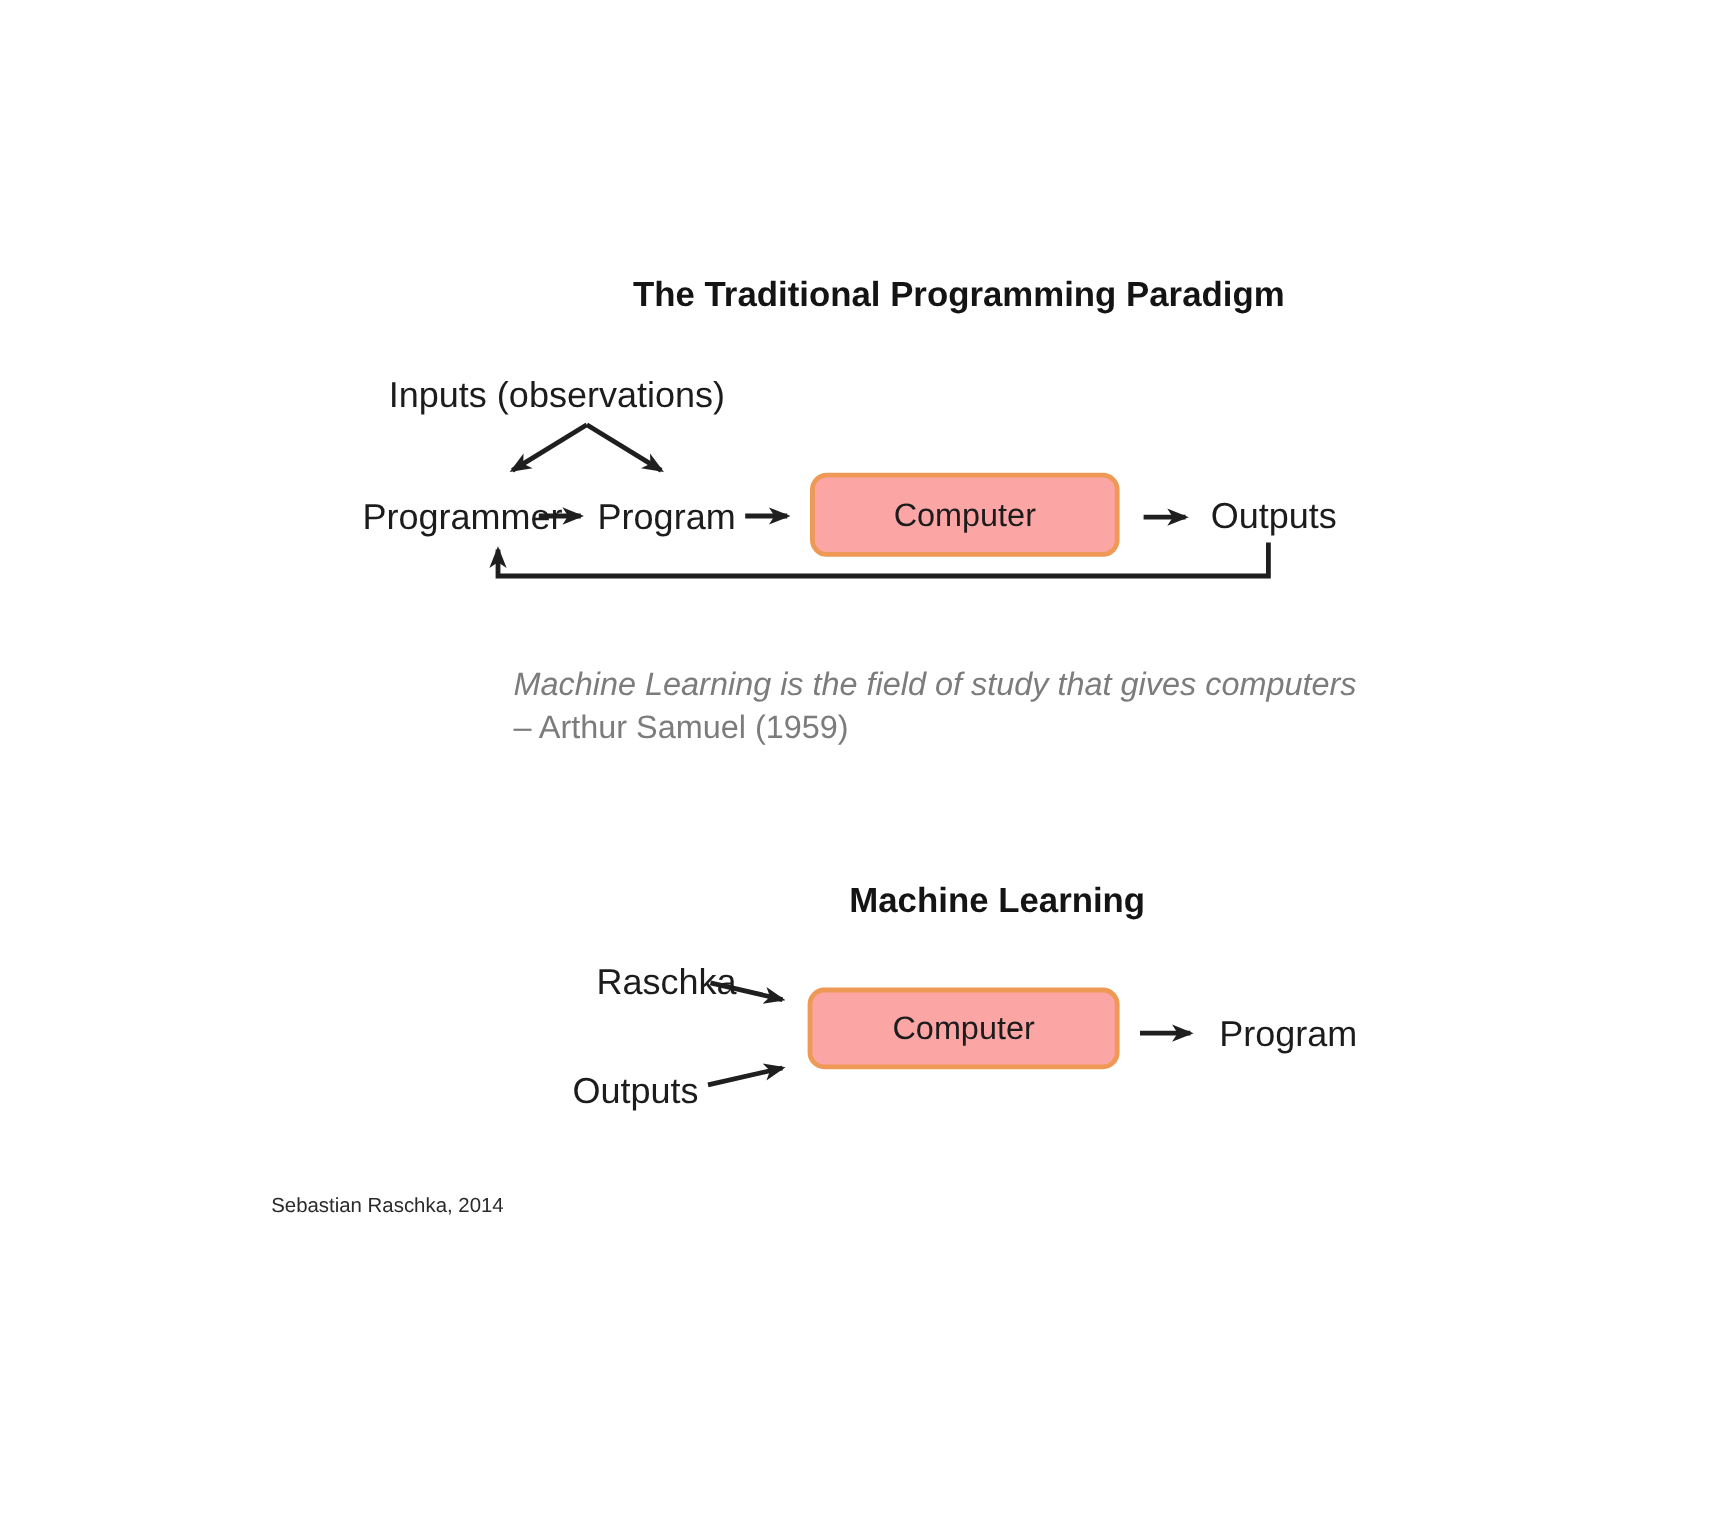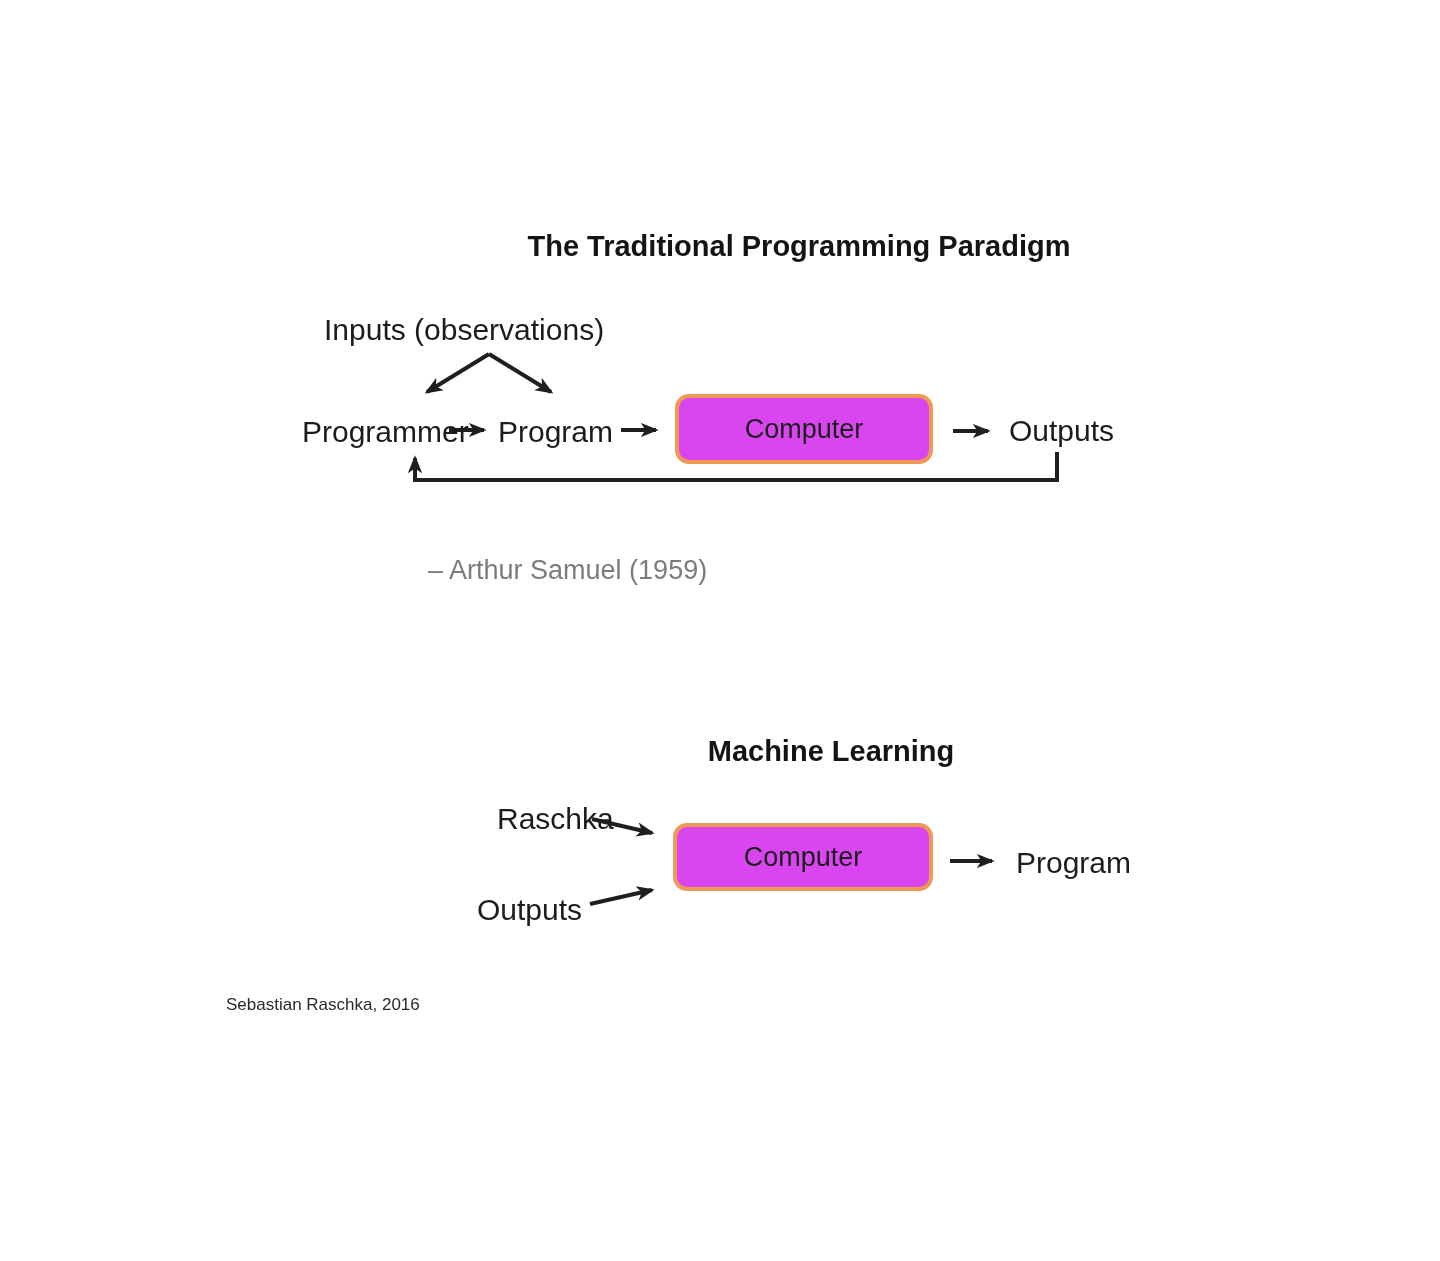--- a/index.html
+++ b/index.html
@@ -23,21 +23,21 @@
     position: absolute;
     font-size: 30px;
     color: #1c1c1c;
     white-space: nowrap;
   }
   .box {
     position: absolute;
     box-sizing: border-box;
     border: 4px solid #ee9a56;
     border-radius: 14px;
-    background: #d946ef;
+    background: #fca5a5;
     display: flex;
     align-items: center;
     justify-content: center;
     font-size: 27px;
     color: #1c1c1c;
   }
   .quote {
     position: absolute;
     left: 428px;
     top: 552px;
@@ -97,28 +97,29 @@
 
 <div class="lbl" style="left:498px; top:415px;">Program</div>
 
 <div class="box" style="left:675px; top:394px; width:258px; height:70px;">
   <span>Computer</span>
 </div>
 
 <div class="lbl" style="left:1009px; top:414px;">Outputs</div>
 
 <div class="quote">
+  <div class="it">Machine Learning is the field of study that gives computers</div>
   <div>– Arthur Samuel (1959)</div>
 </div>
 
 <div class="title" style="left:831px; top:735px;">Machine Learning</div>
 
 <div class="lbl" style="left:497px; top:802px;">Raschka</div>
 
 <div class="lbl" style="left:477px; top:893px;">Outputs</div>
 
 <div class="box" style="left:673px; top:823px; width:260px; height:68px;">
   <span>Computer</span>
 </div>
 
 <div class="lbl" style="left:1016px; top:846px;">Program</div>
 
-<div class="credit">Sebastian Raschka, 2016</div>
+<div class="credit">Sebastian Raschka, 2014</div>
 
 </body></html>

